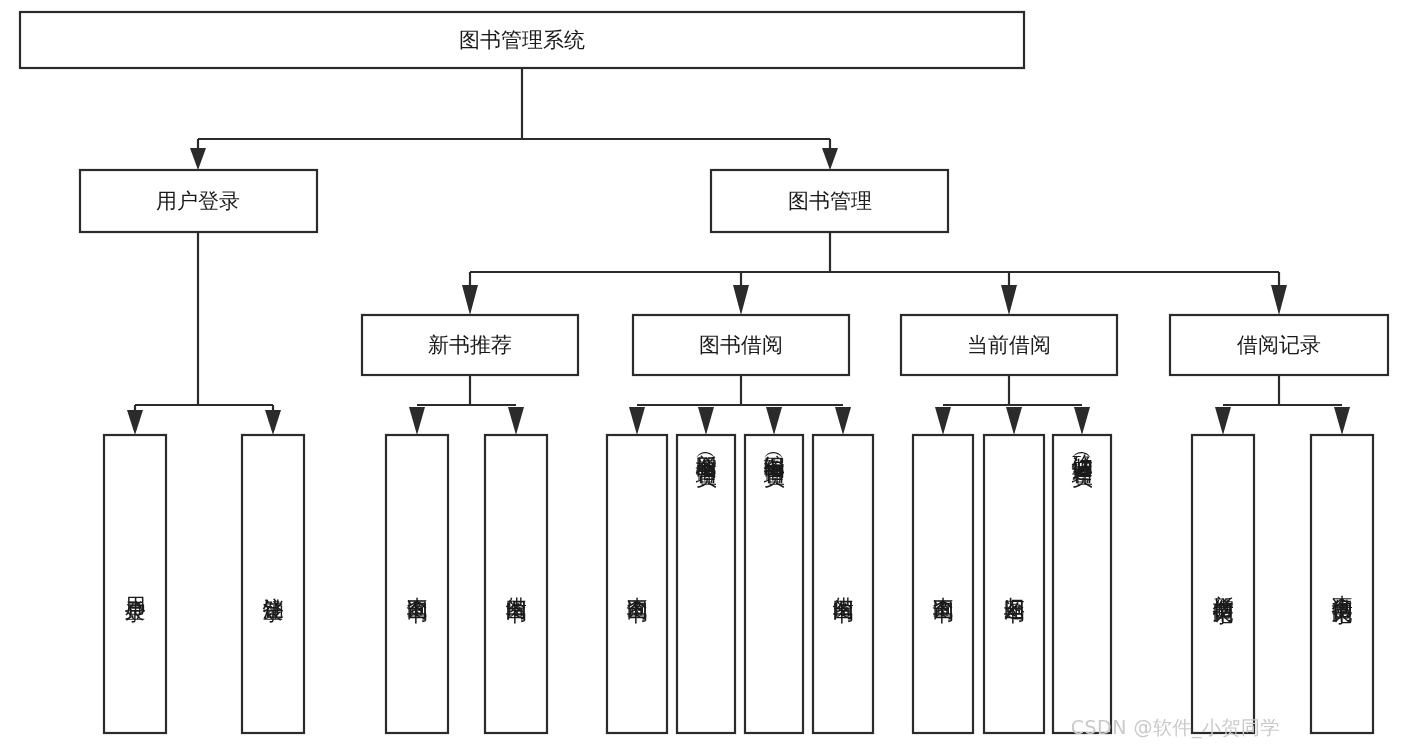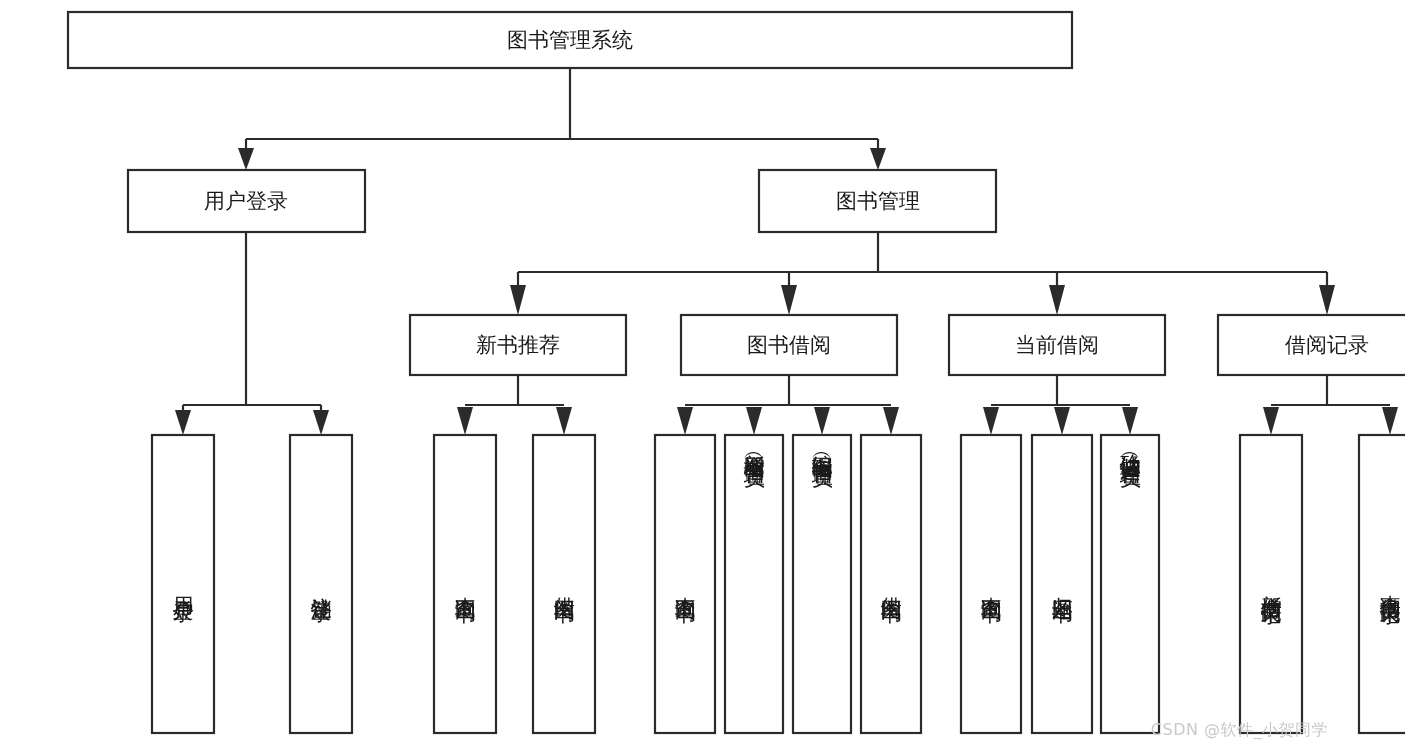--- a/index.html
+++ b/index.html
@@ -11,21 +11,20 @@
     width: 1405px;
     height: 747px;
     position: relative;
     font-family: "DejaVu Sans", "Liberation Sans", sans-serif;
     overflow: hidden;
   }
   #diagram-root {
     position: relative;
     width: 1288px;
     height: 747px;
-    margin-left: 48px;
   }
   svg.flow {
     position: absolute;
     left: 0;
     top: 0;
     width: 1405px;
     height: 747px;
   }
   .node-box {
     fill: #ffffff;
@@ -63,21 +62,21 @@
     align-items: center;
     justify-content: center;
     white-space: nowrap;
     pointer-events: none;
   }
   .watermark {
     position: absolute;
     right: 8px;
     bottom: 6px;
     font-family: "DejaVu Sans", "Liberation Sans", sans-serif;
-    font-size: 16px;
+    font-size: 19px;
     color: #c9c9c9;
     letter-spacing: 0.5px;
     user-select: none;
   }
 </style>
 </head>
 <body>
 
 <div id="diagram-root">
 

